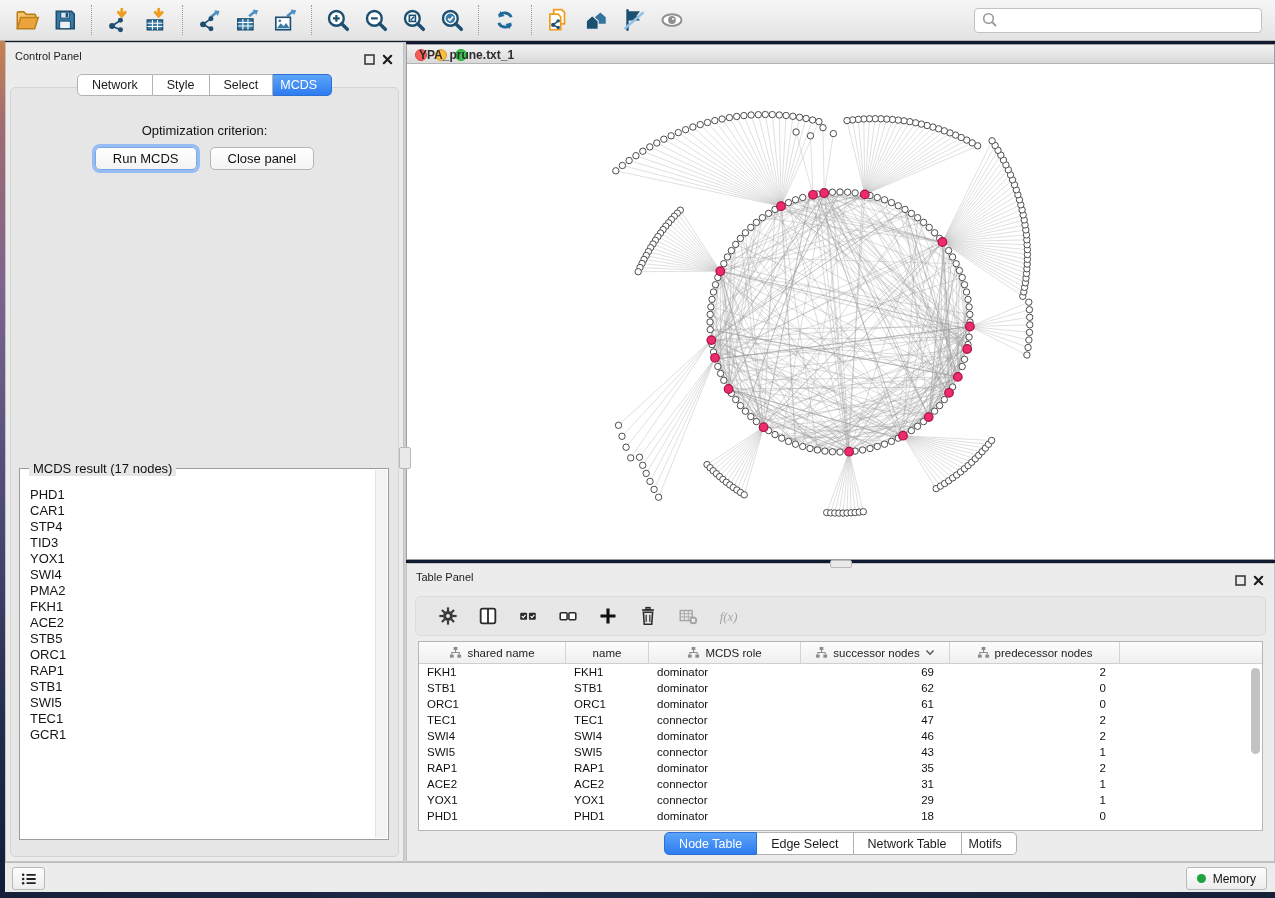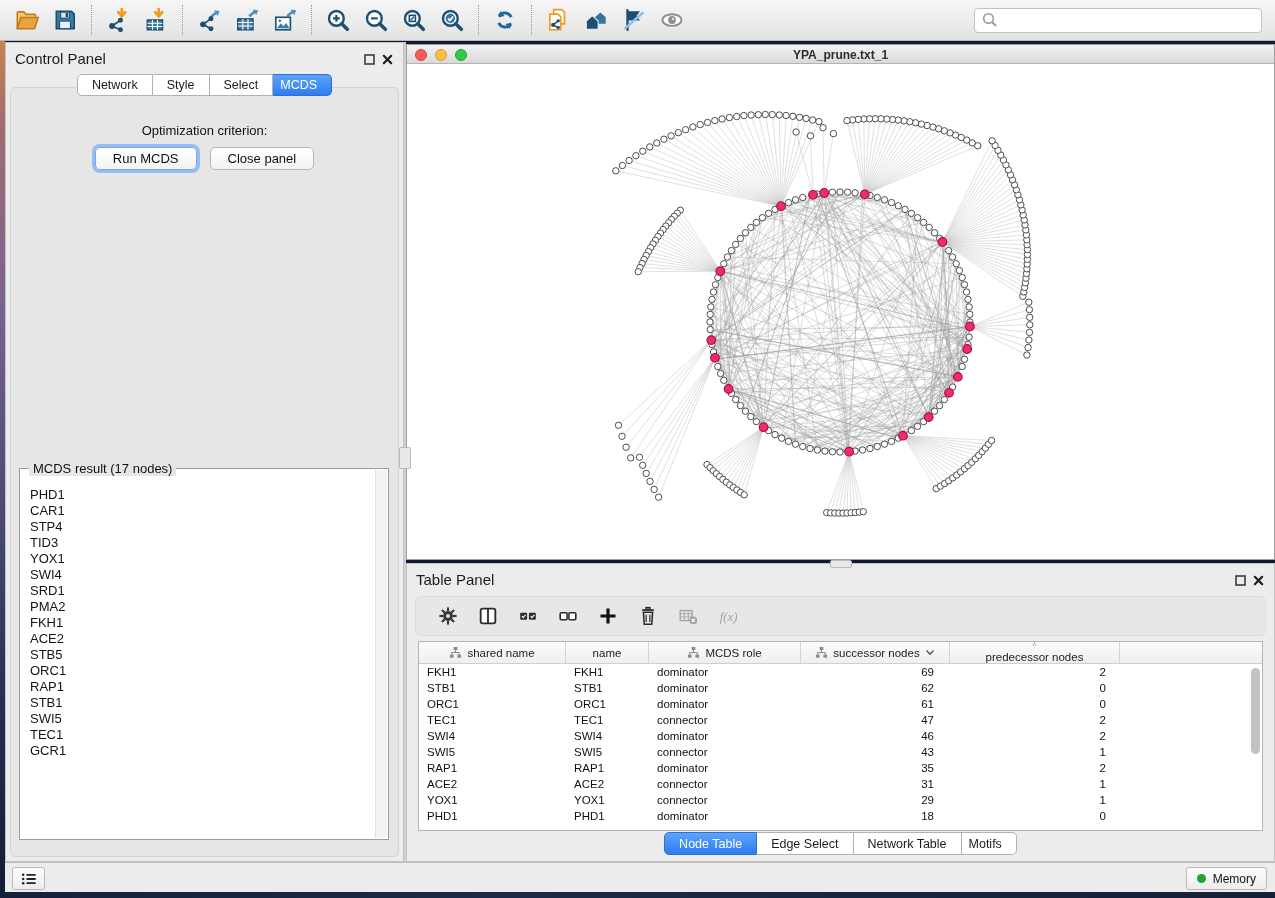--- a/index.html
+++ b/index.html
@@ -19,21 +19,21 @@
     align-items:center; justify-content:center; cursor:pointer; }
   .tb-sep { width:1px; height:30px; border-left:1px dotted #9a9a9a; margin:0 7px; }
   .search-box { position:absolute; right:13px; top:8px; width:288px; height:25px; background:#fff;
     border:1px solid #c2c2c2; border-radius:4px; display:flex; align-items:center; padding:0 6px; }
   .search-box input { border:none; outline:none; flex:1; font-size:12.5px; font-family:inherit; background:transparent; margin-left:4px; }
 
   
   .control-panel { position:absolute; left:5px; top:42px; width:399px; height:820px;
     background:#ececec; border:1px solid #c3c3c3; }
   .panel-header { position:relative; height:26px; }
-  .panel-title { position:absolute; left:9px; top:7px; font-size:15px; color:#1c1c1c; }
+  .panel-title { position:absolute; left:9px; top:7px; font-size:11px; color:#1c1c1c; }
   .win-float { position:absolute; right:28px; top:8px; }
   .win-close { position:absolute; right:10px; top:8px; }
   .seg-tabs { position:absolute; top:31px; left:0; width:100%; display:flex; justify-content:center; z-index:3; }
   .seg-tab { height:22px; padding:0 14px; font-size:12.5px; font-family:inherit; background:#fff;
     border:1px solid #b2b2b2; border-left-width:0; color:#1c1c1c; cursor:pointer; }
   .seg-tab:first-child { border-left-width:1px; border-radius:5px 0 0 5px; }
   .seg-tab:last-child { border-radius:0 5px 5px 0;padding-left:7px; }
   .seg-tab.active { background:linear-gradient(#5ba4f9,#2e7cf0); border-color:#2e6fd4; color:#fff; }
   .cp-content { position:absolute; left:4px; right:4px; top:44px; bottom:4px; background:#e6e6e6;
     border:1px solid #d4d4d4; border-radius:5px; z-index:1; }
@@ -61,21 +61,21 @@
     border:1px solid #b9b9b9; border-radius:2px; z-index:5; }
 
   
   .right-area { position:absolute; left:406px; top:42px; right:0; height:820px; }
   .net-window { position:absolute; left:0; top:2px; right:0; height:516px; background:#fff; border:1px solid #9e9e9e; }
   .net-titlebar { position:relative; height:19px; background:linear-gradient(#f3f3f3,#d9d9d9); border-bottom:1px solid #b3b3b3; }
   .traffic { position:absolute; top:3.5px; width:12px; height:12px; border-radius:50%; }
   .t-red   { left:8px;  background:#fc5b57; border:1px solid #d34441; }
   .t-yel   { left:28px; background:#fdbe41; border:1px solid #d29b32; }
   .t-grn   { left:48px; background:#34c84a; border:1px solid #26a335; }
-  .net-title { position:absolute; left:0; right:0; top:2.5px; text-align:center; font-size:12px; font-weight:700; color:#2d2d2d; }
+  .net-title { position:absolute; left:0; right:0; top:2.5px; text-align:left; font-size:12px; font-weight:700; color:#2d2d2d;padding-left:12px; }
   .net-canvas { position:absolute; left:0; right:0; top:19px; bottom:0; background:#fff; }
   .net-canvas svg { width:100%; height:100%; display:block; }
   .h-split-handle { position:absolute; left:50%; top:518px; width:22px; height:8px; margin-left:-11px;
     background:#e9e9e9; border:1px solid #b9b9b9; border-radius:2px; z-index:5; }
 
   
   .table-panel { position:absolute; left:0; top:521px; right:0; height:299px; background:#ececec; border:1px solid #c3c3c3; }
   .tp-toolbar { position:absolute; left:8px; right:8px; top:32px; height:40px; background:#e7e7e7;
     border:1px solid #dbdbdb; border-radius:6px; display:flex; align-items:center; gap:16px; padding-left:20px; }
   .tp-tb-btn { width:24px; height:24px; border:none; background:transparent; display:flex; align-items:center; justify-content:center; cursor:pointer; }
@@ -274,21 +274,20 @@
       </div>
       <div class="result-group">
         <div class="result-legend">MCDS result (17 nodes)</div>
         <div class="result-list" id="mcds-list">
             <div>PHD1</div>
             <div>CAR1</div>
             <div>STP4</div>
             <div>TID3</div>
             <div>YOX1</div>
             <div>SWI4</div>
-            <div>SRD1</div>
             <div>PMA2</div>
             <div>FKH1</div>
             <div>ACE2</div>
             <div>STB5</div>
             <div>ORC1</div>
             <div>RAP1</div>
             <div>STB1</div>
             <div>SWI5</div>
             <div>TEC1</div>
             <div>GCR1</div>
@@ -1227,21 +1226,21 @@
                 <rect x="5" y="1" width="4" height="3.4" fill="#8c8c8c"></rect>
                 <rect x="1" y="9.2" width="4" height="3.4" fill="#8c8c8c"></rect>
                 <rect x="9" y="9.2" width="4" height="3.4" fill="#8c8c8c"></rect>
                 <path d="M7 4.4 V7 M3 9.2 V7 h8 v2.2" stroke="#8c8c8c" stroke-width="1.1" fill="none"></path>
               </svg>
               <span>successor nodes</span>
               <svg width="10" height="10" viewBox="0 0 10 10">
                 <path d="M1.5 2.5 l3.5 3.8 3.5-3.8" stroke="#555" stroke-width="1.4" fill="none"></path>
               </svg>
             </div>
-            <div class="th" style="width: 170px; flex-direction: column;">
+            <div class="th" style="width: 170px;">
               <svg width="13" height="13" viewBox="0 0 14 14">
                 <rect x="5" y="1" width="4" height="3.4" fill="#8c8c8c"></rect>
                 <rect x="1" y="9.2" width="4" height="3.4" fill="#8c8c8c"></rect>
                 <rect x="9" y="9.2" width="4" height="3.4" fill="#8c8c8c"></rect>
                 <path d="M7 4.4 V7 M3 9.2 V7 h8 v2.2" stroke="#8c8c8c" stroke-width="1.1" fill="none"></path>
               </svg>
               <span>predecessor nodes</span>
             </div>
             <div class="th filler"></div>
           </div>

